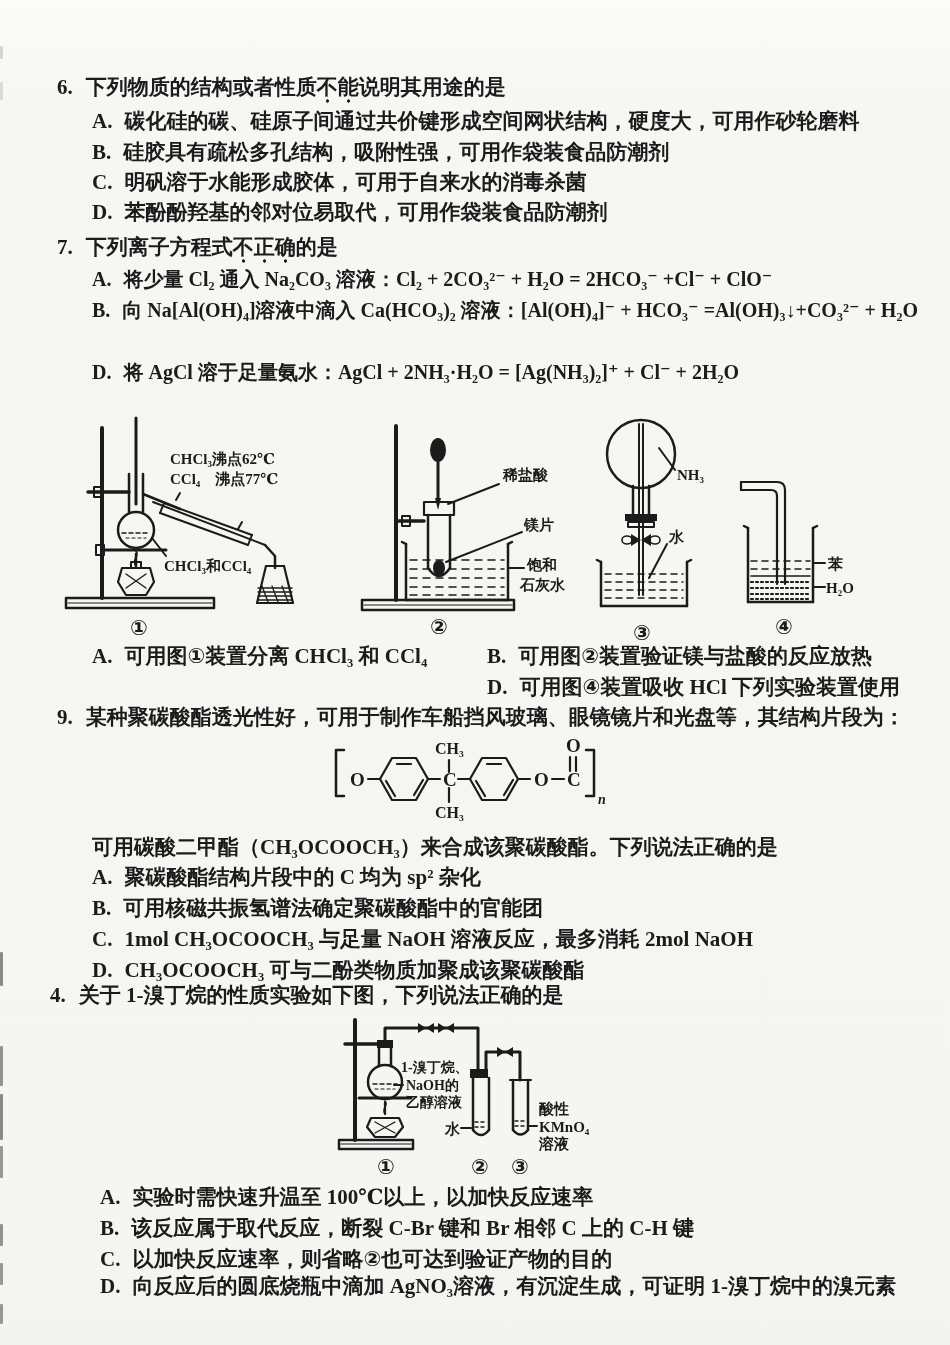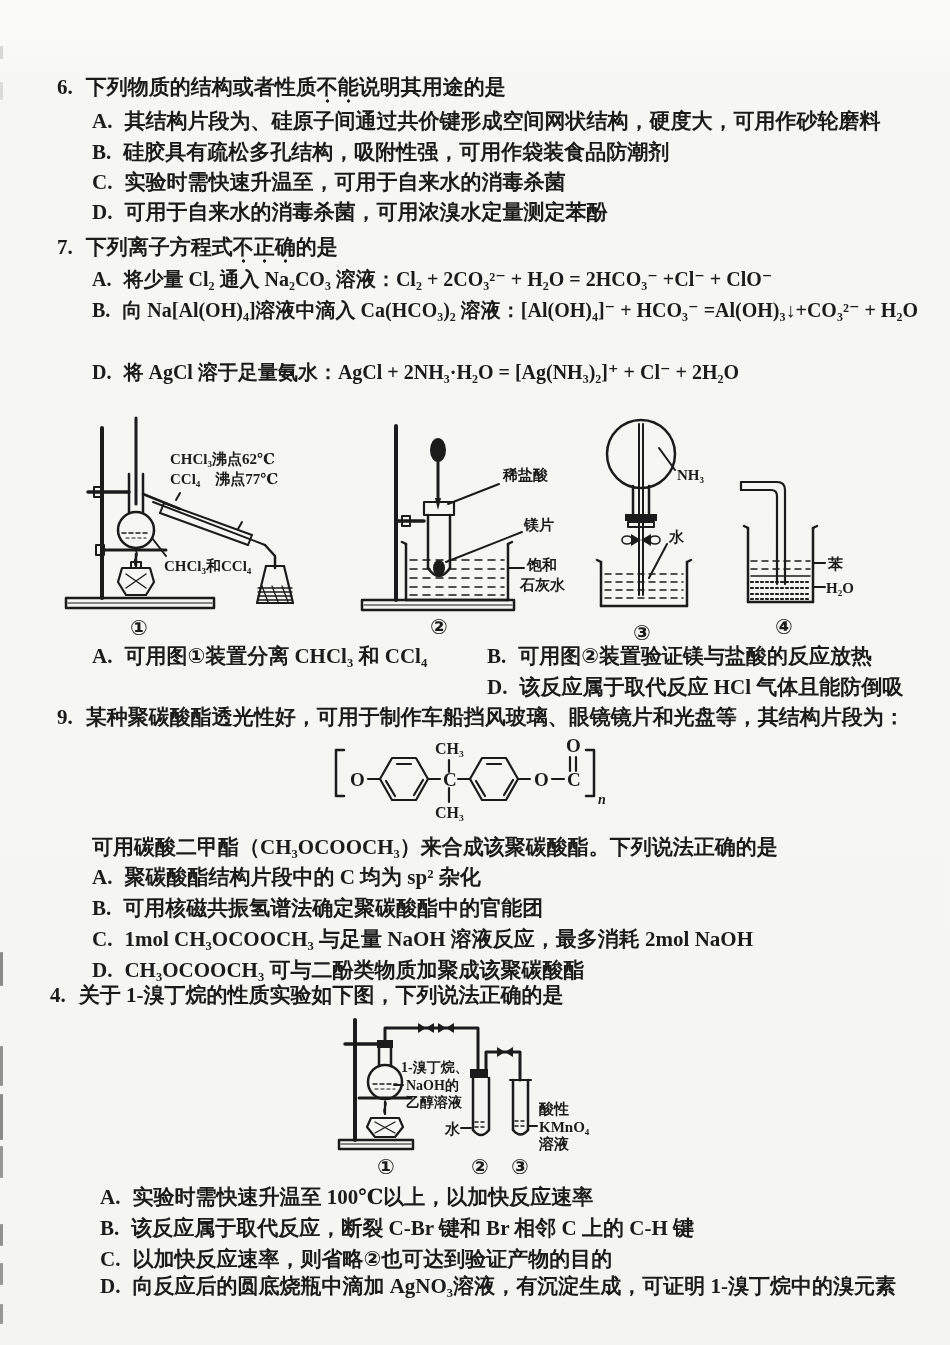--- a/index.html
+++ b/index.html
@@ -46,24 +46,24 @@
   <div class="mark" style="top:1046px;height:40px;opacity:.75"></div>
   <div class="mark" style="top:1094px;height:46px;opacity:.8"></div>
   <div class="mark" style="top:1146px;height:32px;opacity:.7"></div>
   <div class="mark" style="top:1224px;height:22px;opacity:.75"></div>
   <div class="mark" style="top:1263px;height:22px;opacity:.7"></div>
   <div class="mark" style="top:1304px;height:20px;opacity:.7"></div>
 
   <div class="line" style="left:57px;top:74px">
     <span class="qno">6.</span><span>下列物质的结构或者性质</span><span class="emph">不能</span><span>说明其用途的是</span>
   </div>
-  <div class="line" style="left:92px;top:108px"><span class="olabel">A.</span><span>其结构片段为、硅原子间通过共价键形成空间网状结构，硬度大，可用作砂轮磨料</span></div>
+  <div class="line" style="left:92px;top:108px"><span class="olabel">A.</span><span>碳化硅的碳、硅原子间通过共价键形成空间网状结构，硬度大，可用作砂轮磨料</span></div>
   <div class="line" style="left:92px;top:139px"><span class="olabel">B.</span><span>硅胶具有疏松多孔结构，吸附性强，可用作袋装食品防潮剂</span></div>
-  <div class="line" style="left:92px;top:169px"><span class="olabel">C.</span><span>实验时需快速升温至，可用于自来水的消毒杀菌</span></div>
-  <div class="line" style="left:92px;top:199px"><span class="olabel">D.</span><span>可用于自来水的消毒杀菌，可用浓溴水定量测定苯酚</span></div>
+  <div class="line" style="left:92px;top:169px"><span class="olabel">C.</span><span>明矾溶于水能形成胶体，可用于自来水的消毒杀菌</span></div>
+  <div class="line" style="left:92px;top:199px"><span class="olabel">D.</span><span>苯酚酚羟基的邻对位易取代，可用作袋装食品防潮剂</span></div>
 
   <div class="line" style="left:57px;top:234px">
     <span class="qno">7.</span><span>下列离子方程式</span><span class="emph">不正确</span><span>的是</span>
   </div>
   <div class="line eq" style="left:92px;top:266px"><span class="olabel">A.</span><span>将少量 Cl₂ 通入 Na₂CO₃ 溶液：Cl₂ + 2CO₃²⁻ + H₂O = 2HCO₃⁻ +Cl⁻ + ClO⁻</span></div>
   <div class="line eq" style="left:92px;top:297px"><span class="olabel">B.</span><span>向 Na[Al(OH)₄]溶液中滴入 Ca(HCO₃)₂ 溶液：[Al(OH)₄]⁻ + HCO₃⁻ =Al(OH)₃↓+CO₃²⁻ + H₂O</span></div>
   <div class="line eq" style="left:92px;top:359px"><span class="olabel">D.</span><span>将 AgCl 溶于足量氨水：AgCl + 2NH₃·H₂O = [Ag(NH₃)₂]⁺ + Cl⁻ + 2H₂O</span></div>
 
 
   <svg style="left:52px;top:416px" width="310" height="228">
@@ -214,21 +214,21 @@
     </g>
     <line x1="100" y1="97" x2="112" y2="97" stroke-width="2"></line>
     <line x1="100" y1="121" x2="112" y2="121" stroke-width="2"></line>
     <text class="dlab" x="115" y="103">苯</text>
     <text class="dlab" x="113" y="127">H₂O</text>
     <text class="dnum" x="62" y="168">④</text>
   </svg>
 
   <div class="line" style="left:92px;top:643px"><span class="olabel">A.</span><span>可用图①装置分离 CHCl₃ 和 CCl₄</span></div>
   <div class="line" style="left:487px;top:643px"><span class="olabel">B.</span><span>可用图②装置验证镁与盐酸的反应放热</span></div>
-  <div class="line" style="left:487px;top:674px"><span class="olabel">D.</span><span>该反应属于取代反应 HCl 气体且能防倒吸</span></div>
+  <div class="line" style="left:487px;top:674px"><span class="olabel">D.</span><span>可用图④装置吸收 HCl 下列实验装置使用</span></div>
 
   <div class="line" style="left:57px;top:704px">
     <span class="qno">9.</span><span>某种聚碳酸酯透光性好，可用于制作车船挡风玻璃、眼镜镜片和光盘等，其结构片段为：</span>
   </div>
 
   <svg style="left:318px;top:726px" width="310" height="104">
     <path d="M26,24 L18,24 L18,70 L26,70" stroke-width="2.5"></path>
     <text class="atom" x="32" y="60">O</text>
     <line x1="50" y1="53" x2="62" y2="53" stroke-width="2.2"></line>
     <g stroke-width="2.2">

